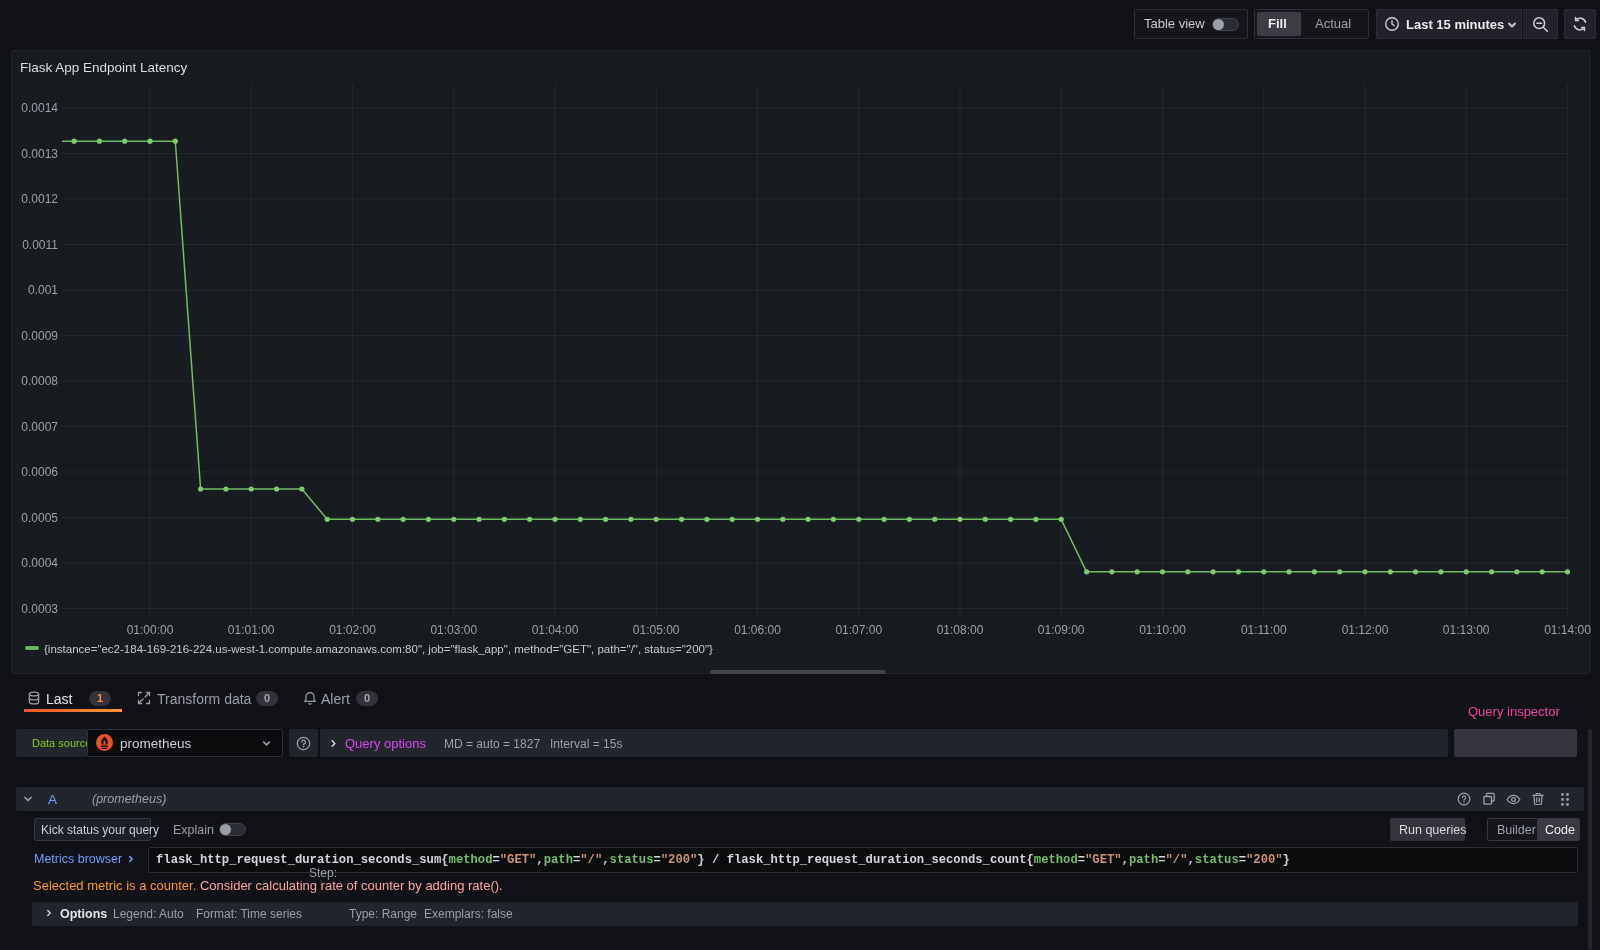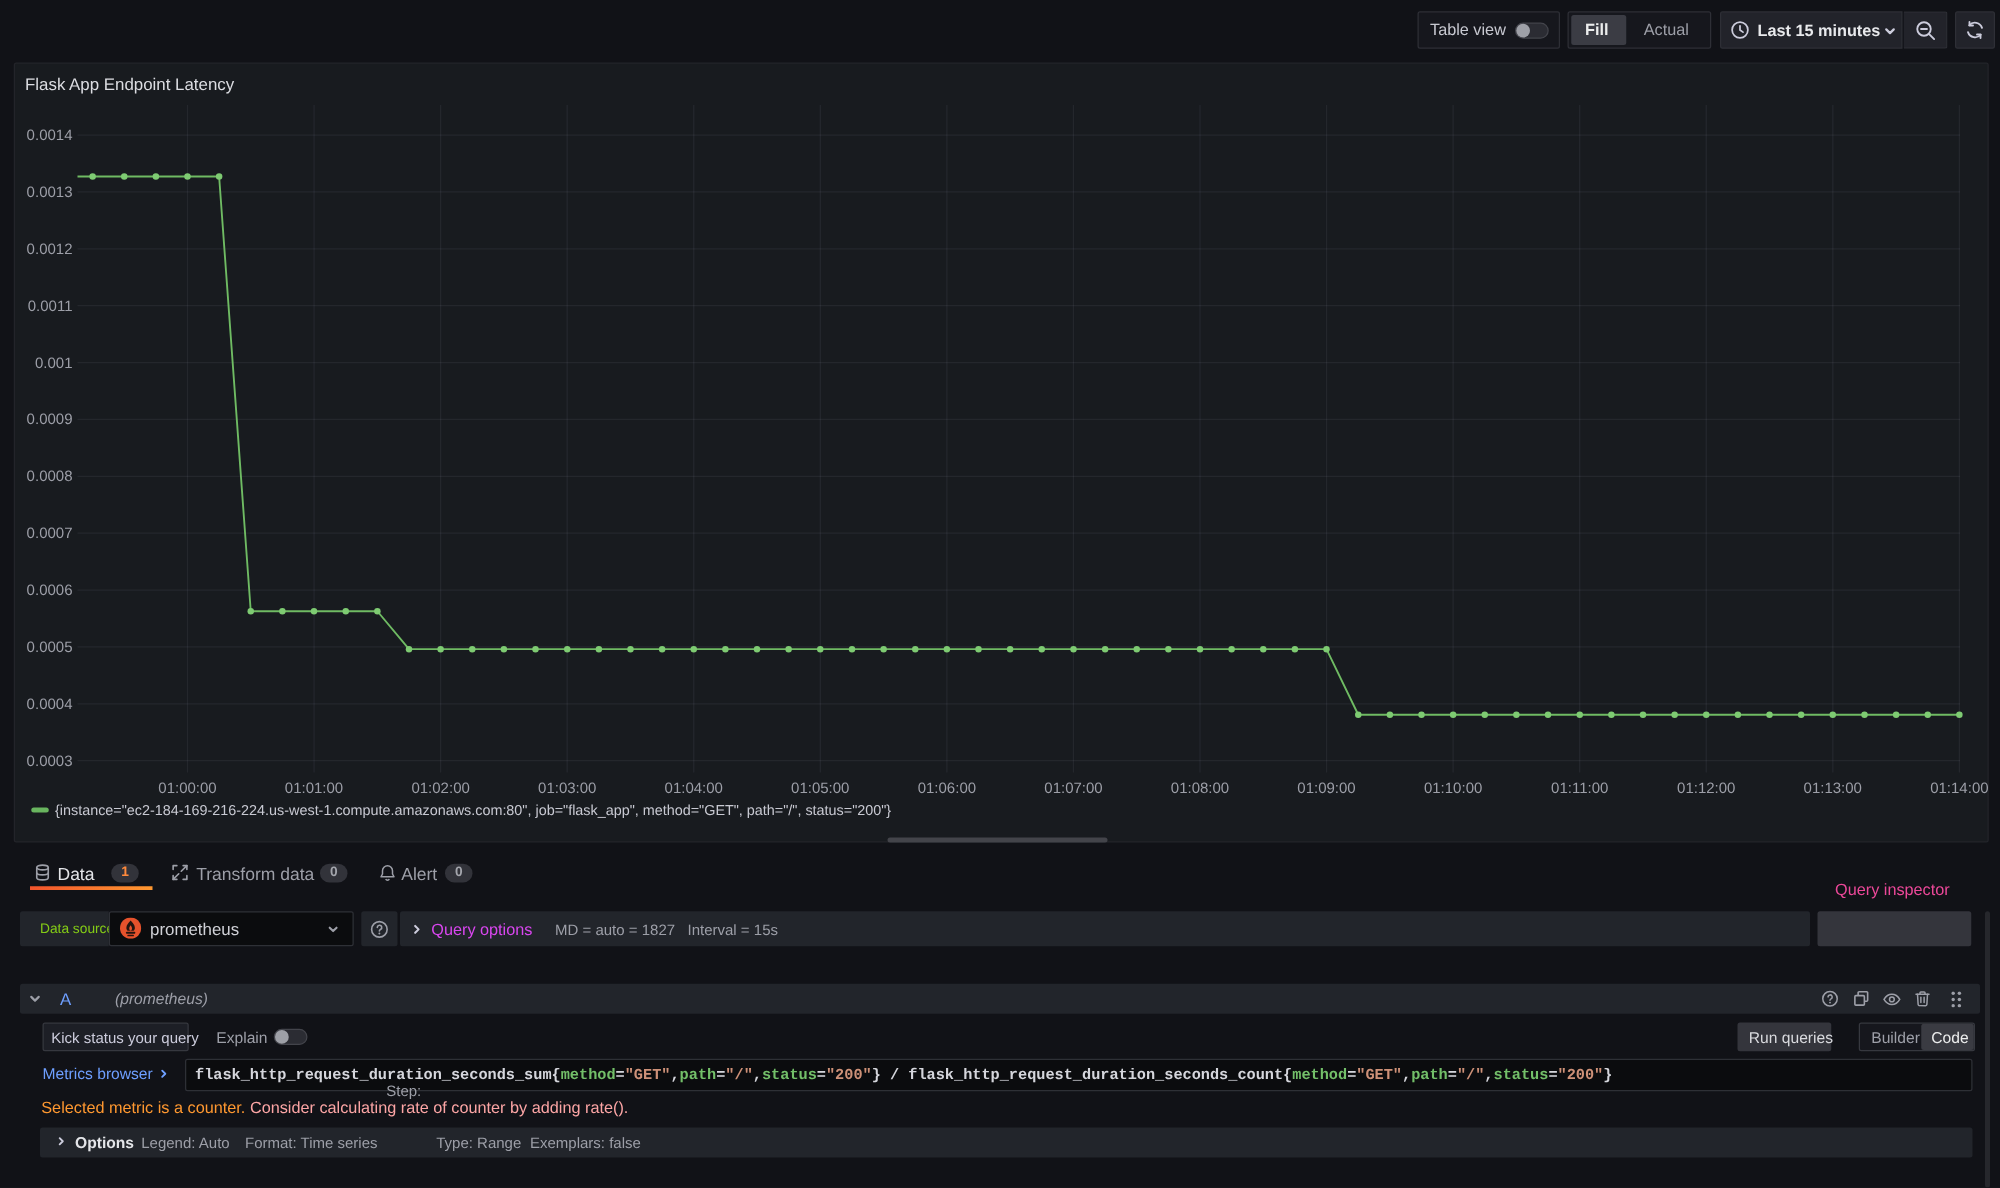--- a/index.html
+++ b/index.html
@@ -157,21 +157,21 @@
 <circle cx="1567.5" cy="571.8" r="2.6" fill="#7ecb72"></circle>
 </svg>
 <div class="abs" style="left:25px;top:646px;width:14px;height:4px;border-radius:2px;background:#69b55f"></div>
 <div class="abs" style="left:44px;top:643px;font-size:11.5px;color:#c8c9d2">{instance="ec2-184-169-216-224.us-west-1.compute.amazonaws.com:80", job="flask_app", method="GET", path="/", status="200"}</div>
 <div class="abs" style="left:710px;top:670px;width:176px;height:4px;border-radius:2px;background:#43444a"></div>
 <svg class="abs" style="left:27px;top:691px" width="14" height="14" viewBox="0 0 14 14" fill="none" stroke="#9d9fa8" stroke-width="1.3">
     <ellipse cx="7" cy="3" rx="4.6" ry="1.9"></ellipse>
     <path d="M2.4 3v8c0 1.05 2.06 1.9 4.6 1.9s4.6-.85 4.6-1.9V3"></path>
     <path d="M2.4 7c0 1.05 2.06 1.9 4.6 1.9s4.6-.85 4.6-1.9"></path>
   </svg>
-<div class="abs" style="left:46px;top:691px;font-size:14px;font-weight:500;color:#e4e5e9">Data</div>
+<div class="abs" style="left:46px;top:691px;font-size:14px;font-weight:500;color:#e4e5e9">Last</div>
 <div class="abs" style="left:89px;top:691px;width:22px;height:15px;border-radius:8px;background:#32333a;text-align:center;font-size:11px;line-height:15px;color:#ff8a3c;font-weight:700">1</div>
 <div class="abs" style="left:24px;top:709px;width:98px;height:3px;background:linear-gradient(90deg,#f2542c,#ff9830)"></div>
 <svg class="abs" style="left:137px;top:691px" width="14" height="14" viewBox="0 0 14 14" fill="none" stroke="#9d9fa8" stroke-width="1.3" stroke-linecap="round" stroke-linejoin="round">
     <path d="M1.5 9.5v3h3"></path>
     <path d="M12.5 4.5v-3h-3"></path>
     <path d="M12.5 1.5L8 6"></path>
     <path d="M1.5 12.5L6 8"></path>
     <path d="M1.5 4.5v-3h3"></path>
     <path d="M12.5 9.5v3h-3"></path>
   </svg>

